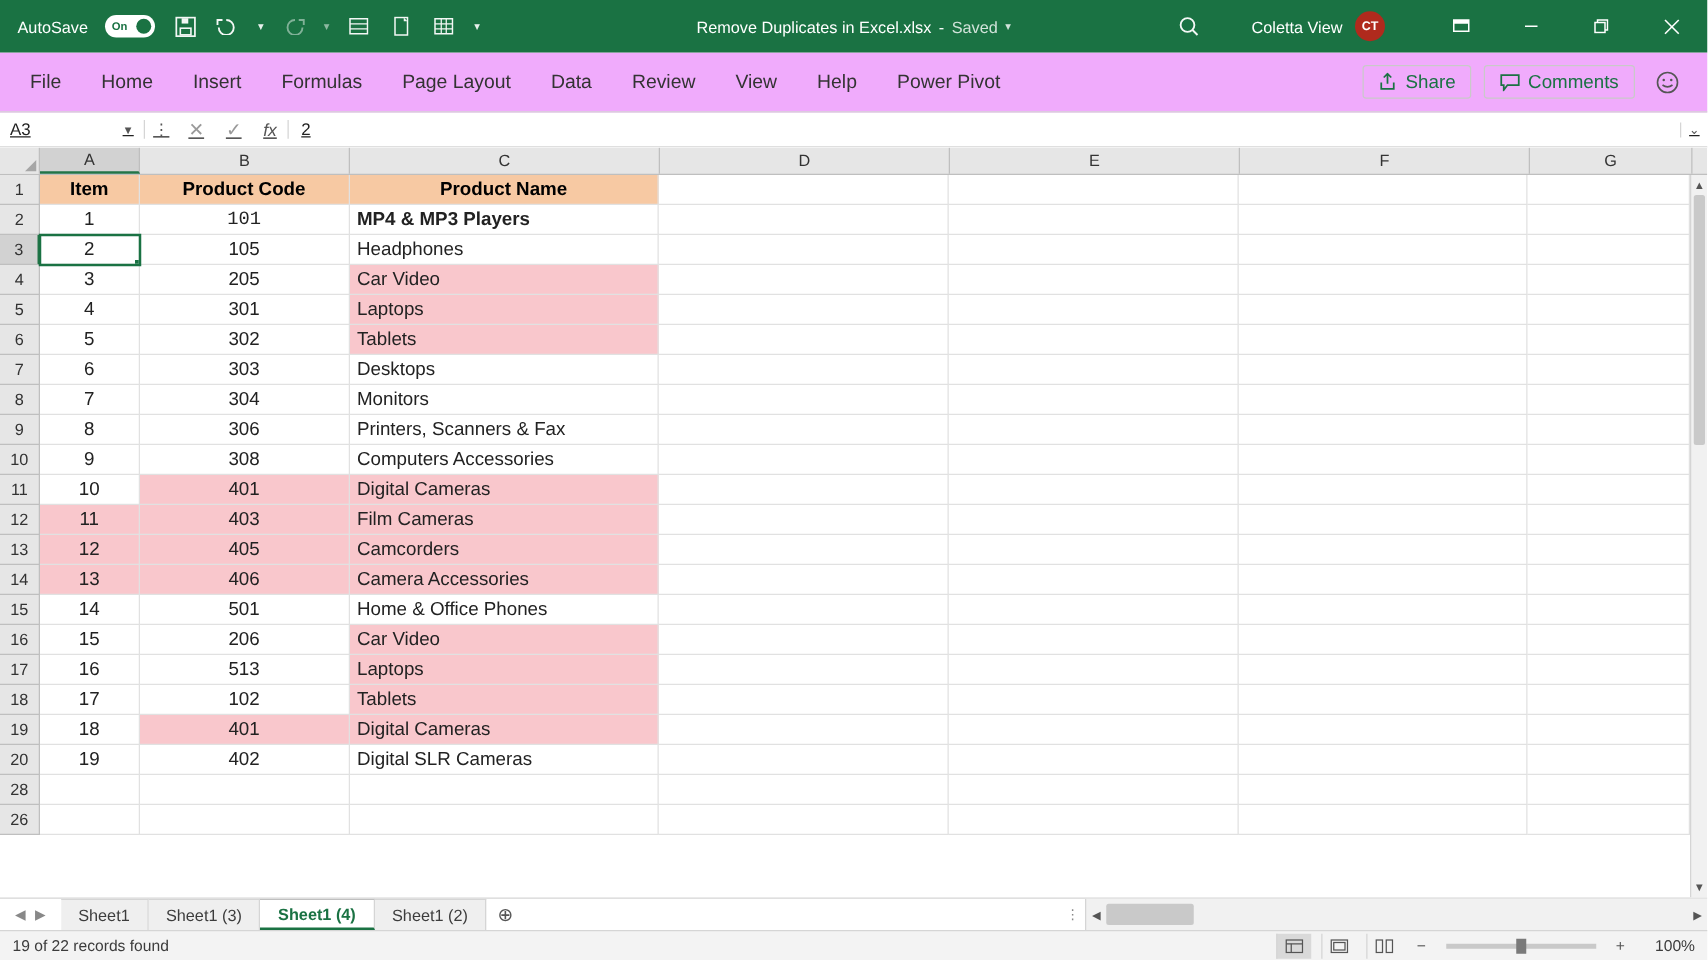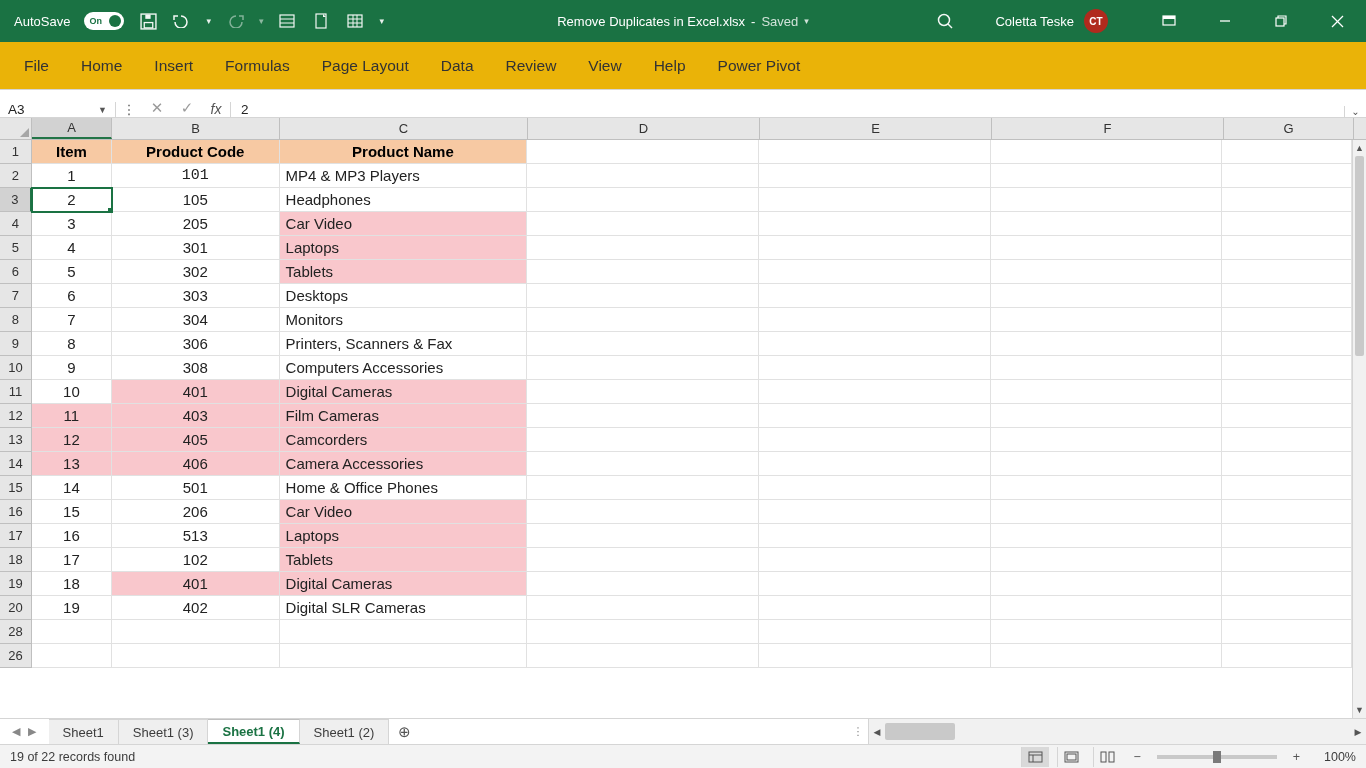--- a/index.html
+++ b/index.html
@@ -14,27 +14,27 @@
 .autosave-toggle .knob { width:12px; height:12px; border-radius:50%; background:#1a7243; position:absolute; right:3px; top:3px; }
 .qat-icon { width:20px; height:20px; display:flex; align-items:center; justify-content:center; opacity:.95; }
 .qat-icon.disabled { opacity:.45; }
 .titlebar .center { position:absolute; left:50%; transform:translateX(-50%); display:flex; align-items:center; gap:6px; }
 .titlebar .center .saved { opacity:.8; }
 .titlebar .right { margin-left:auto; display:flex; align-items:center; gap:10px; padding-right:6px; }
 .user-badge { width:24px; height:24px; border-radius:50%; background:#b02a1d; display:flex; align-items:center; justify-content:center; font-size:10px; font-weight:600; }
 .win-btn { width:46px; height:42px; display:flex; align-items:center; justify-content:center; }
 
 
-.ribbon { height:48px; background:#eab308; border-bottom:1px solid #d5d5d5; display:flex; align-items:center; padding:0 8px; font-size:15.5px; color:#333; }
+.ribbon { height:48px; background:#f0abfc; border-bottom:1px solid #d5d5d5; display:flex; align-items:center; padding:0 8px; font-size:15.5px; color:#333; }
 .ribbon-tab { padding:0 16px; height:100%; display:flex; align-items:center; cursor:pointer; }
 .ribbon-right { margin-left:auto; display:flex; align-items:center; gap:10px; padding-right:8px; }
 .ribbon-btn { display:flex; align-items:center; gap:6px; padding:4px 12px; border:1px solid #c9c9c9; border-radius:3px; font-size:15px; color:#1a7243; }
 
 
-.fbar { height:28px; border-bottom:1px solid #d5d5d5; display:flex; align-items:flex-end; font-size:13.5px; }
+.fbar { height:28px; border-bottom:1px solid #d5d5d5; display:flex; align-items:center; font-size:13.5px;text-decoration:underline; }
 .namebox { width:116px; border-right:1px solid #d5d5d5; display:flex; align-items:center; padding:0 8px; justify-content:space-between; background:#fff; }
 .namebox .dd { font-size:9px; color:#555; }
 .fx-sep { width:26px; display:flex; align-items:center; justify-content:center; color:#555; font-size:13px;}
 .fbar-btns { display:flex; align-items:center; }
 .fbar-btn { width:30px; display:flex; align-items:center; justify-content:center; color:#9a9a9a; font-size:15px; }
 .fx-label { width:28px; display:flex; align-items:center; justify-content:center; font-style:italic; color:#555; font-size:14px; }
 .formula-input { flex:1; display:flex; align-items:center; padding:0 10px; border-left:1px solid #d5d5d5; }
 .fbar-expand { width:22px; border-left:1px solid #d5d5d5; display:flex; align-items:center; justify-content:center; color:#555; font-size:10px; }
 
 
@@ -145,21 +145,21 @@
     <span class="saved">Saved</span>
     <span style="font-size:9px;opacity:.8">▾</span>
   </div>
   <div class="right">
     <span class="qat-icon" style="margin-right:30px">
         <svg width="17" height="17" viewBox="0 0 17 17">
           <circle cx="7" cy="7" r="5.5" fill="none" stroke="#fff" stroke-width="1.5"></circle>
           <line x1="11" y1="11" x2="15" y2="15" stroke="#fff" stroke-width="1.5"></line>
         </svg>
       </span>
-    <span>Coletta Teske</span>
+    <span>Coletta View</span>
     <span class="user-badge">CT</span>
     <span style="width:18px"></span>
     <span class="win-btn">
         <svg width="14" height="12" viewBox="0 0 14 12">
           <rect x="1" y="1" width="12" height="9" fill="none" stroke="#fff" stroke-width="1.2"></rect>
           <rect x="1" y="1" width="12" height="3" fill="#fff"></rect>
         </svg>
       </span>
     <span class="win-btn">
         <svg width="12" height="12">
@@ -187,20 +187,46 @@
       <div class="ribbon-tab">Home</div>
       <div class="ribbon-tab">Insert</div>
       <div class="ribbon-tab">Formulas</div>
       <div class="ribbon-tab">Page Layout</div>
       <div class="ribbon-tab">Data</div>
       <div class="ribbon-tab">Review</div>
       <div class="ribbon-tab">View</div>
       <div class="ribbon-tab">Help</div>
       <div class="ribbon-tab">Power Pivot</div>
     </div>
+  <div class="ribbon-right">
+    <div class="ribbon-btn">
+      <span>
+          <svg width="15" height="15" viewBox="0 0 15 15">
+            <path d="M2 8 L2 13 L12 13 L12 8 M7 1 L7 9 M4 4 L7 1 L10 4" fill="none" stroke="#1a7243" stroke-width="1.4"></path>
+          </svg>
+        </span>
+      <span>Share</span>
+    </div>
+    <div class="ribbon-btn">
+      <span>
+          <svg width="16" height="14" viewBox="0 0 16 14">
+            <path d="M1 1 L15 1 L15 9 L6 9 L3 13 L3 9 L1 9 Z" fill="none" stroke="#1a7243" stroke-width="1.4"></path>
+          </svg>
+        </span>
+      <span>Comments</span>
+    </div>
+    <span style="padding:0 6px">
+        <svg width="20" height="20" viewBox="0 0 20 20">
+          <circle cx="10" cy="10" r="8" fill="none" stroke="#555" stroke-width="1.3"></circle>
+          <circle cx="7" cy="8" r="1" fill="#555"></circle>
+          <circle cx="13" cy="8" r="1" fill="#555"></circle>
+          <path d="M6 12 Q10 15 14 12" fill="none" stroke="#555" stroke-width="1.3"></path>
+        </svg>
+      </span>
+  </div>
 </div>
 
 <div class="fbar">
   <div class="namebox">
     <span>A3</span>
     <span class="dd">▼</span>
   </div>
   <div class="fx-sep">⋮</div>
   <div class="fbar-btns">
     <span class="fbar-btn">✕</span>
@@ -235,21 +261,21 @@
           <div class="cell center hdr-cell" style="width: 248px;">Product Name</div>
           <div class="cell" style="width: 232px;"></div>
           <div class="cell" style="width: 232px;"></div>
           <div class="cell" style="width: 232px;"></div>
           <div class="cell" style="width: 130px;"></div>
         </div>
         <div class="row">
           <div class="rowh">2</div>
           <div class="cell center" style="width: 80px;">1</div>
           <div class="cell center" style="width: 168px; font-family: Liberation Mono, monospace;">101</div>
-          <div class="cell" style="width: 248px;">MP4 &amp; MP3 Players</div>
+          <div class="cell" style="width: 248px; font-weight: bold;">MP4 &amp; MP3 Players</div>
           <div class="cell" style="width: 232px;"></div>
           <div class="cell" style="width: 232px;"></div>
           <div class="cell" style="width: 232px;"></div>
           <div class="cell" style="width: 130px;"></div>
         </div>
         <div class="row">
           <div class="rowh sel">3</div>
           <div class="cell center  active-cell" style="width: 80px;">2</div>
           <div class="cell center" style="width: 168px;">105</div>
           <div class="cell" style="width: 248px;">Headphones</div>

